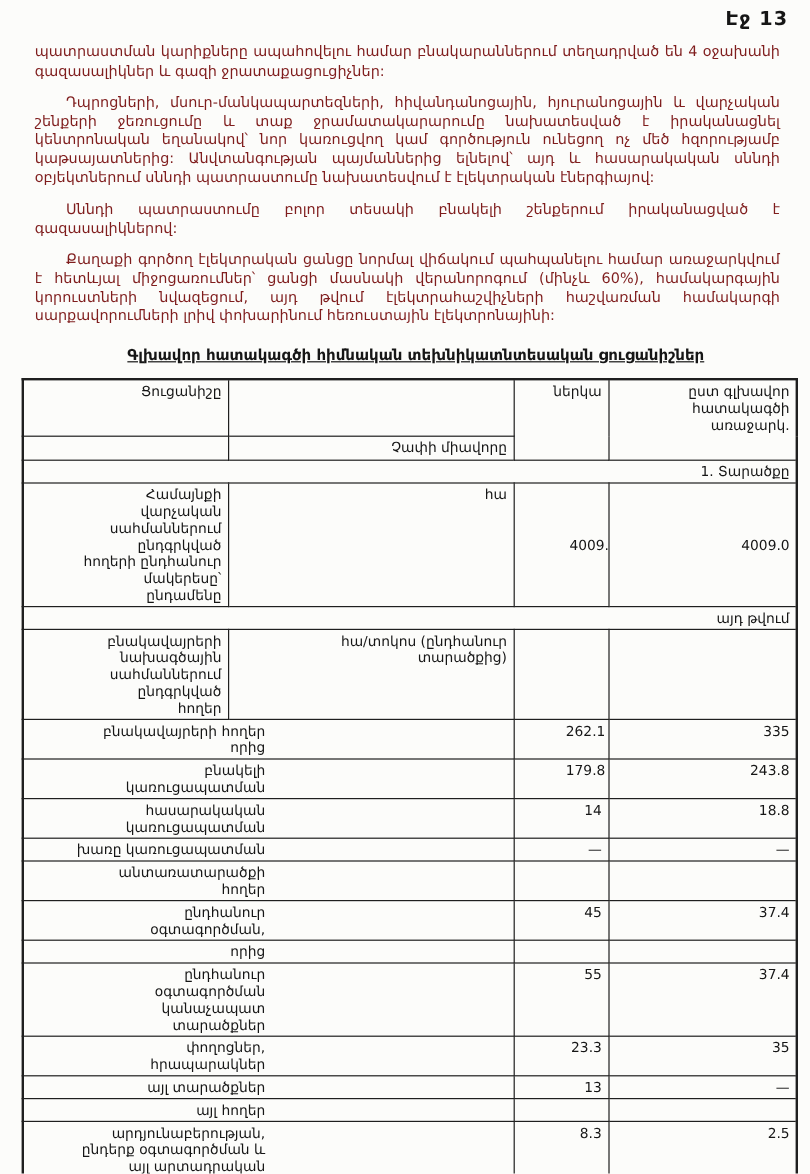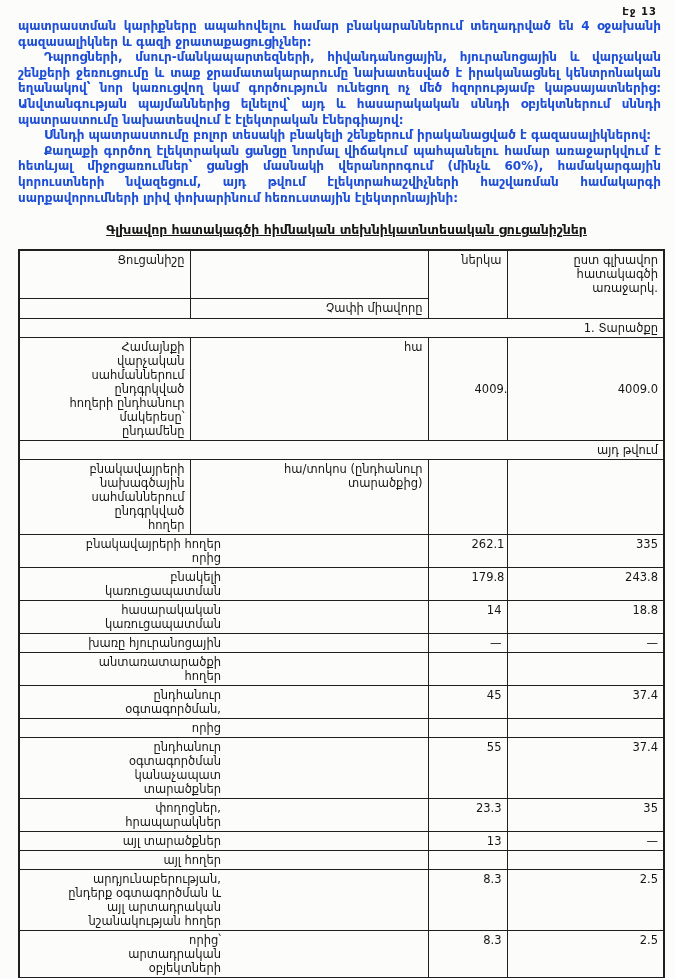--- a/index.html
+++ b/index.html
@@ -10,33 +10,32 @@
     overflow: hidden;
     background: #fcfcfa;
     color: #161616;
     font-family: "DejaVu Sans", sans-serif;
   }
   .page {
     padding: 6px 14px 0 18px;
   }
   .corner {
     text-align: right;
-    font-size: 10px;
+    font-size: 16px;
     font-weight: bold;
     letter-spacing: 1px;
     margin-bottom: 2px;
     padding-right: 4px;
   }
   .para {
     font-size: 12px;
     line-height: 15.6px;
     text-align: justify;
-    margin: 0;
-    color: #1d4ed8;
-    font-weight: bold;
+    margin: 11px;
+    color: #7f1d1d;
   }
   .para.indent { text-indent: 26px; }
   .section-title {
     font-size: 12.5px;
     font-weight: bold;
     text-decoration: underline;
     margin: 16px 0 12px 14px;
     text-align: center;
   }
   table.indicators {
@@ -177,21 +176,21 @@
           </td>
           <td class="value-cell">
             <span class="lbl-inner">14</span>
           </td>
           <td class="value-cell">
             <span class="lbl-inner">18.8</span>
           </td>
         </tr>
         <tr>
           <td class="label-cell" colspan="2">
-            <span class="lbl-inner">խառը հյուրանոցային</span>
+            <span class="lbl-inner">խառը կառուցապատման</span>
           </td>
           <td class="value-cell">
             <span class="lbl-inner">—</span>
           </td>
           <td class="value-cell">
             <span class="lbl-inner">—</span>
           </td>
         </tr>
         <tr>
           <td class="label-cell" colspan="2">

